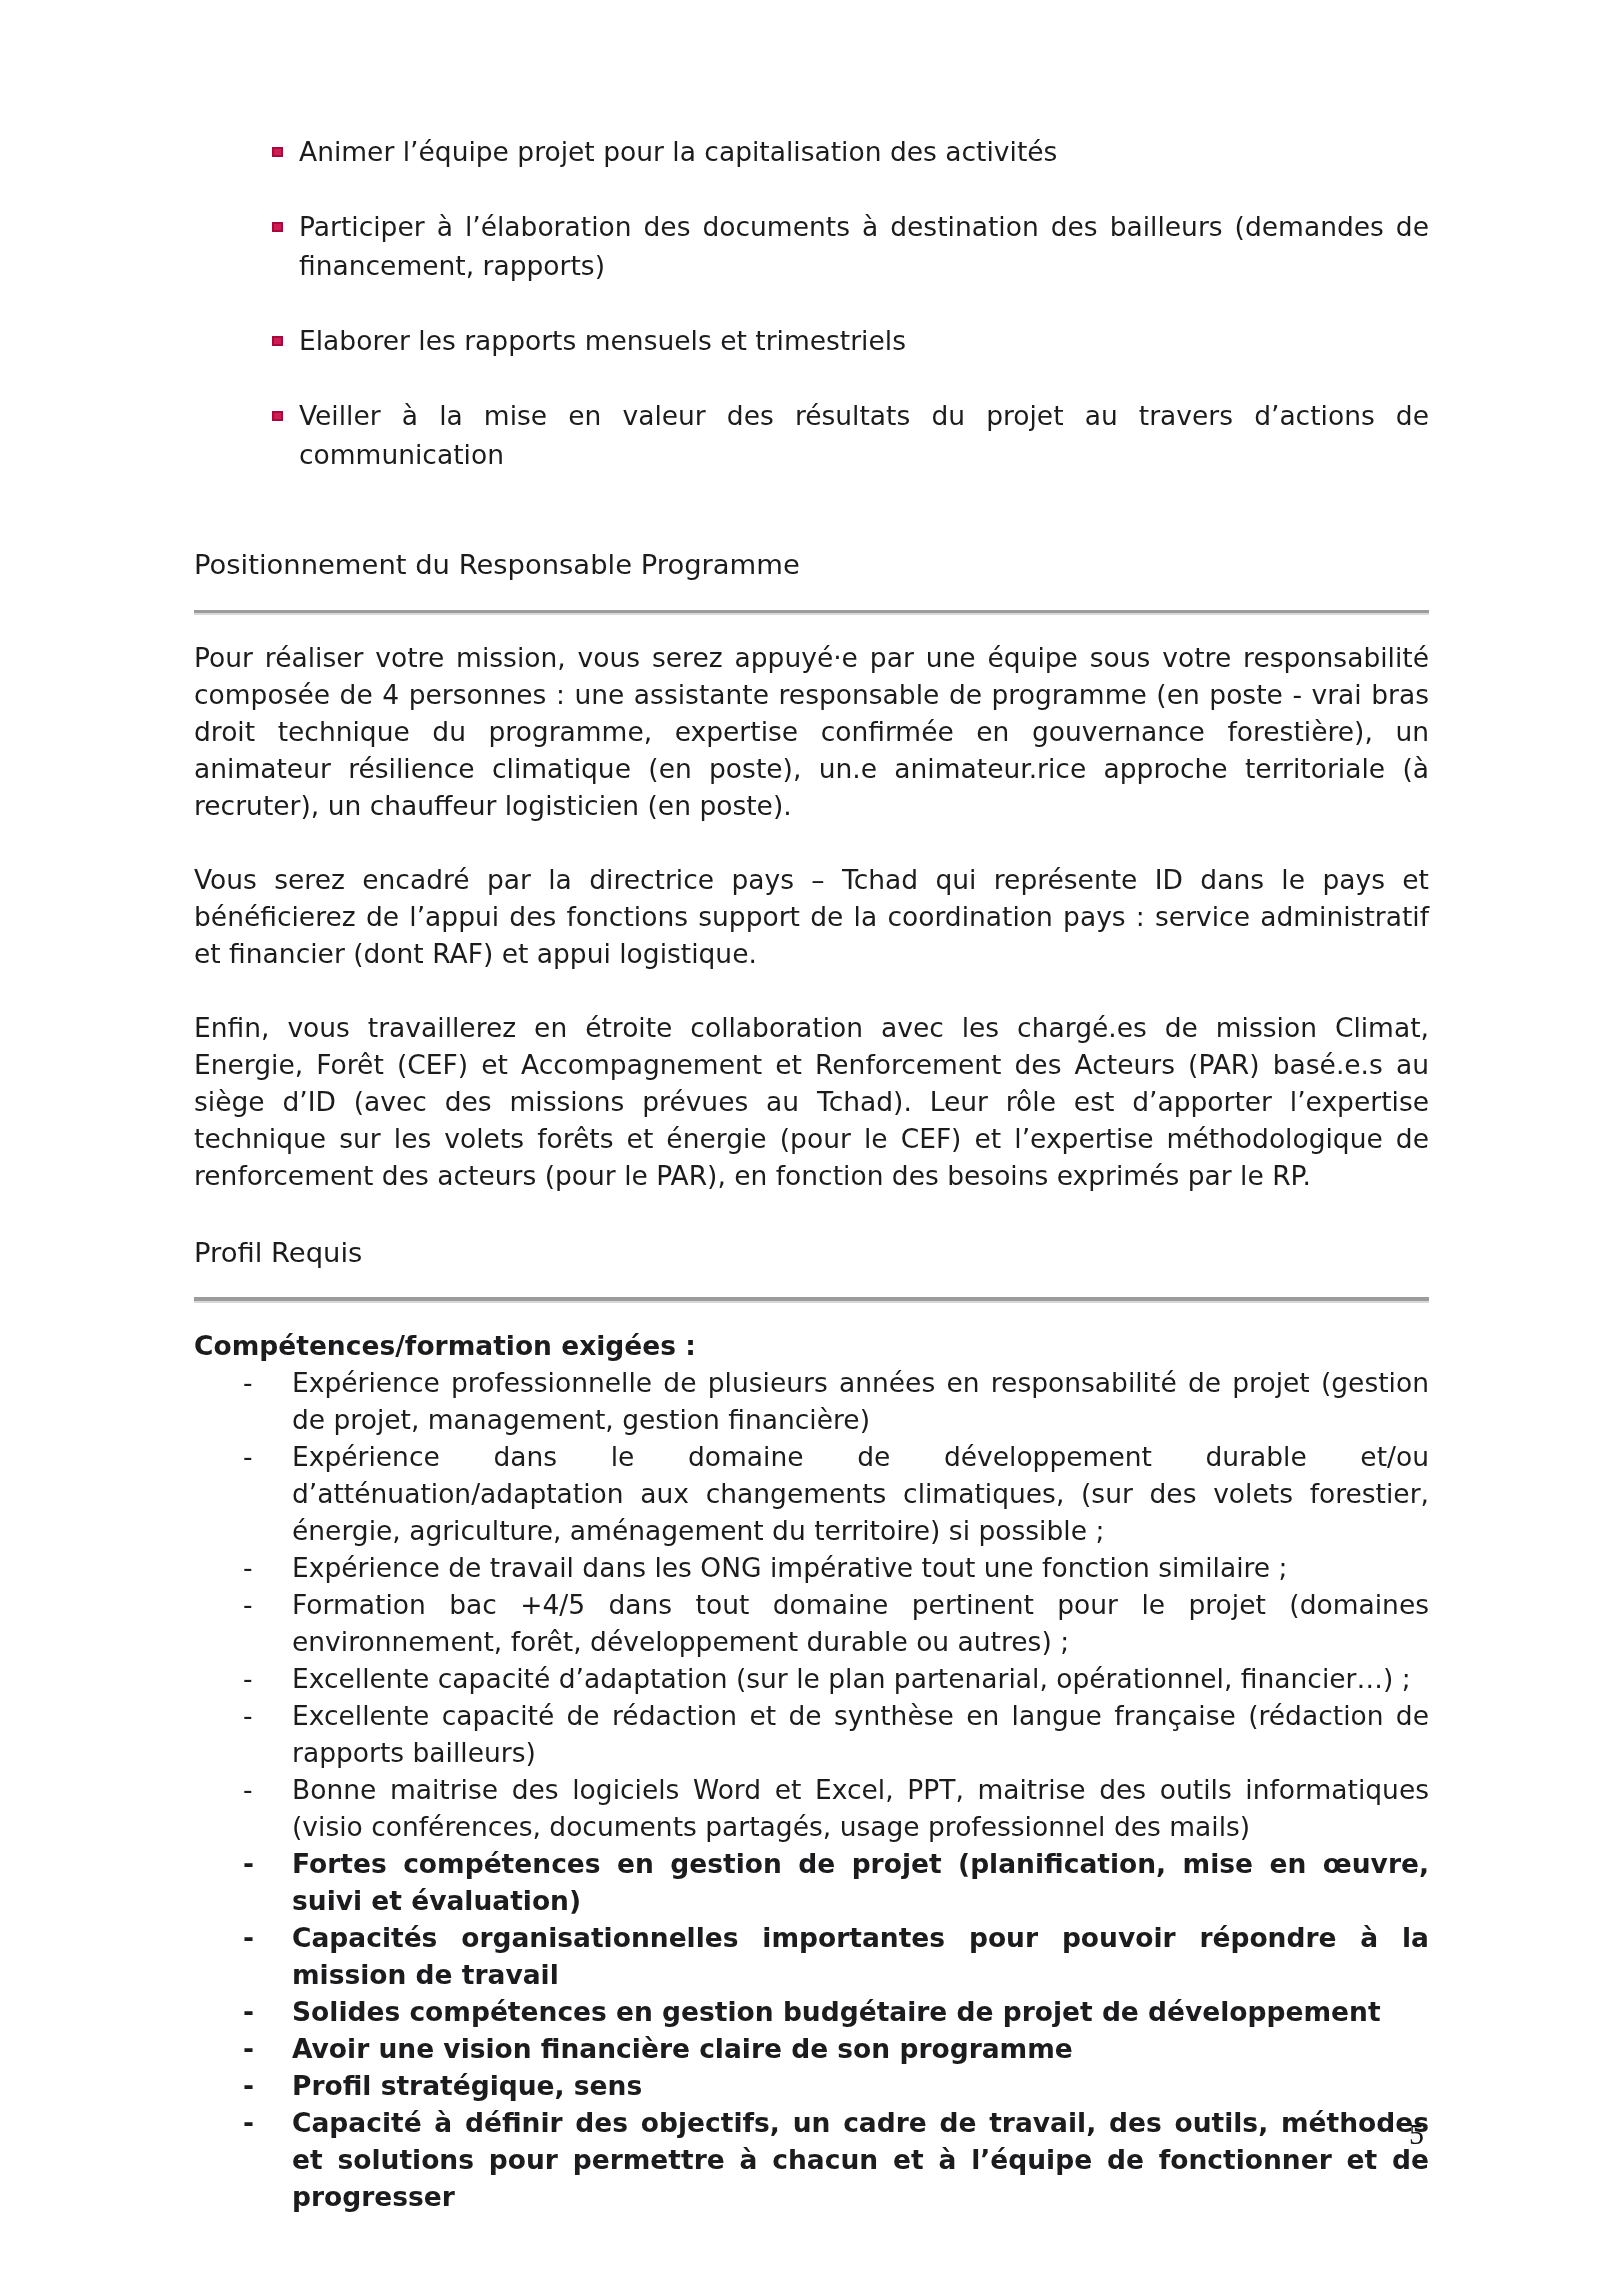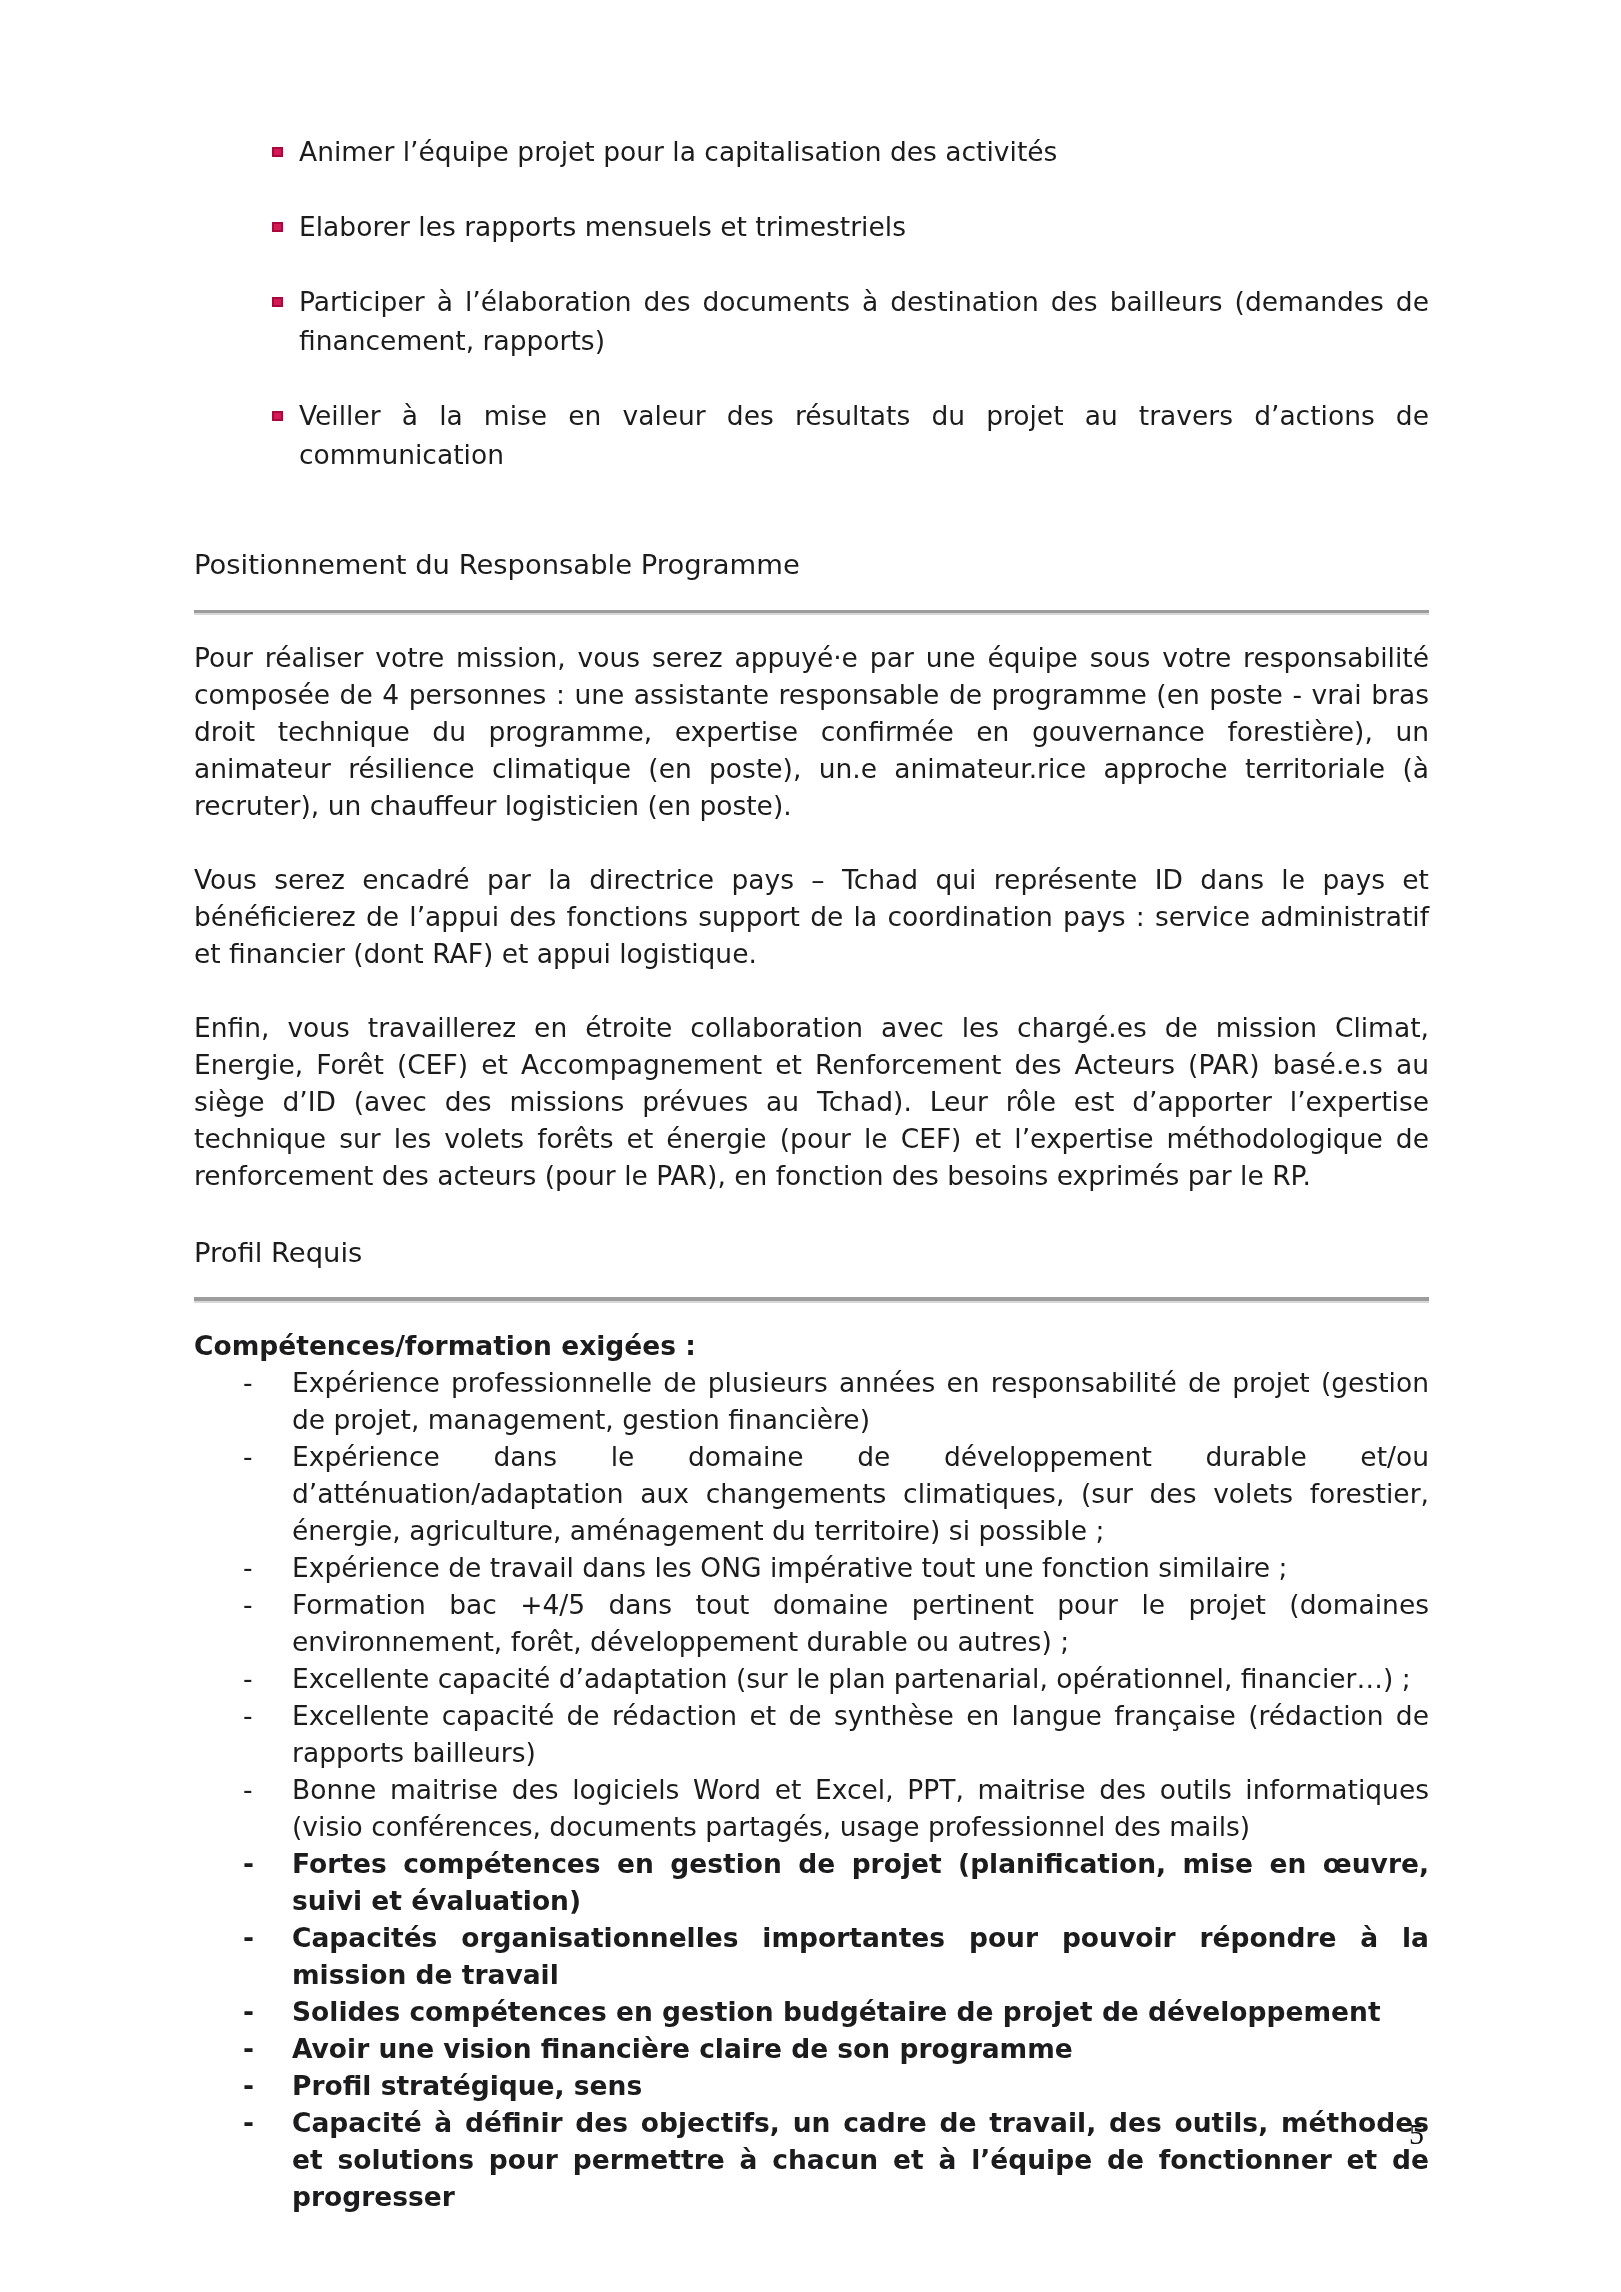--- a/index.html
+++ b/index.html
@@ -109,25 +109,25 @@
 <div class="page">
   <div class="content">
 
     <ul class="bullets">
       <li>
         <span class="sq"></span>
         <span>Animer l’équipe projet pour la capitalisation des activités</span>
       </li>
       <li>
         <span class="sq"></span>
+        <span>Participer à l’élaboration des documents à destination des bailleurs (demandes de financement, rapports)</span>
+      </li>
+      <li>
+        <span class="sq"></span>
         <span>Elaborer les rapports mensuels et trimestriels</span>
-      </li>
-      <li>
-        <span class="sq"></span>
-        <span>Participer à l’élaboration des documents à destination des bailleurs (demandes de financement, rapports)</span>
       </li>
       <li>
         <span class="sq"></span>
         <span>Veiller à la mise en valeur des résultats du projet au travers d’actions de communication</span>
       </li>
     </ul>
 
     <section>
       <h2 class="heading">Positionnement du Responsable Programme</h2>
       <div class="rule"></div>

